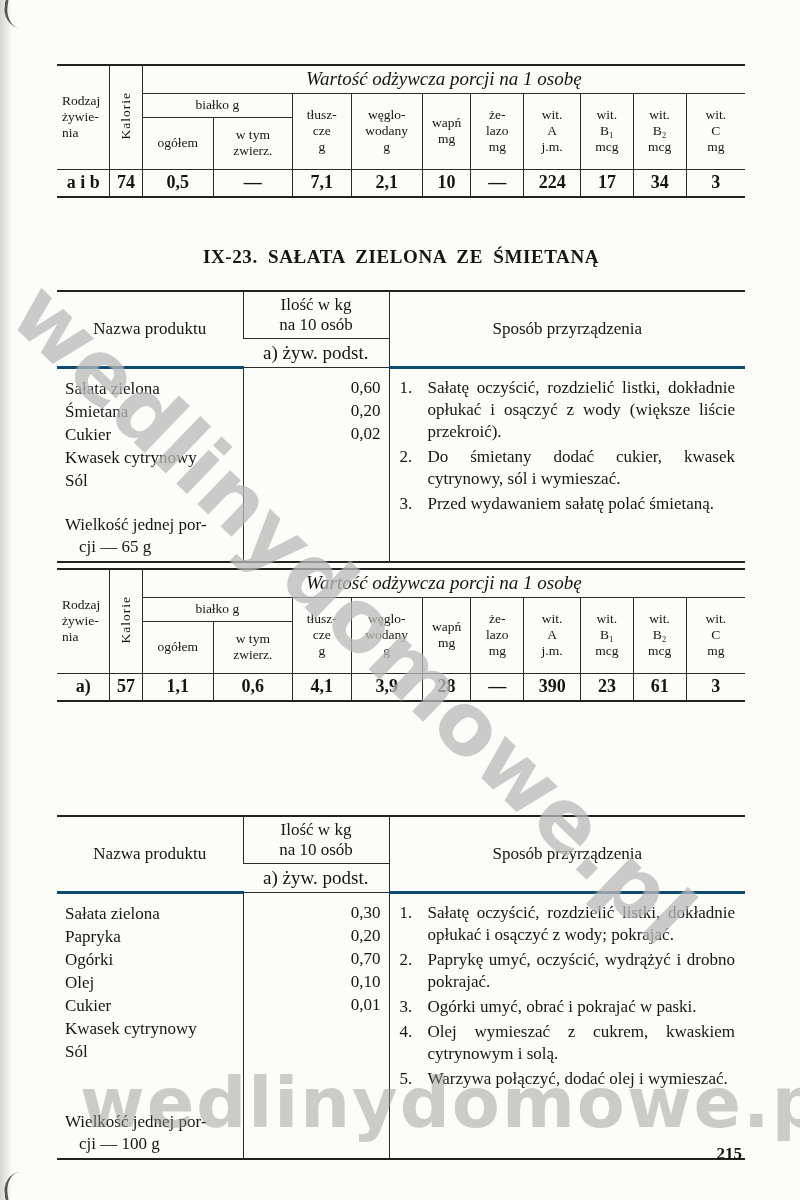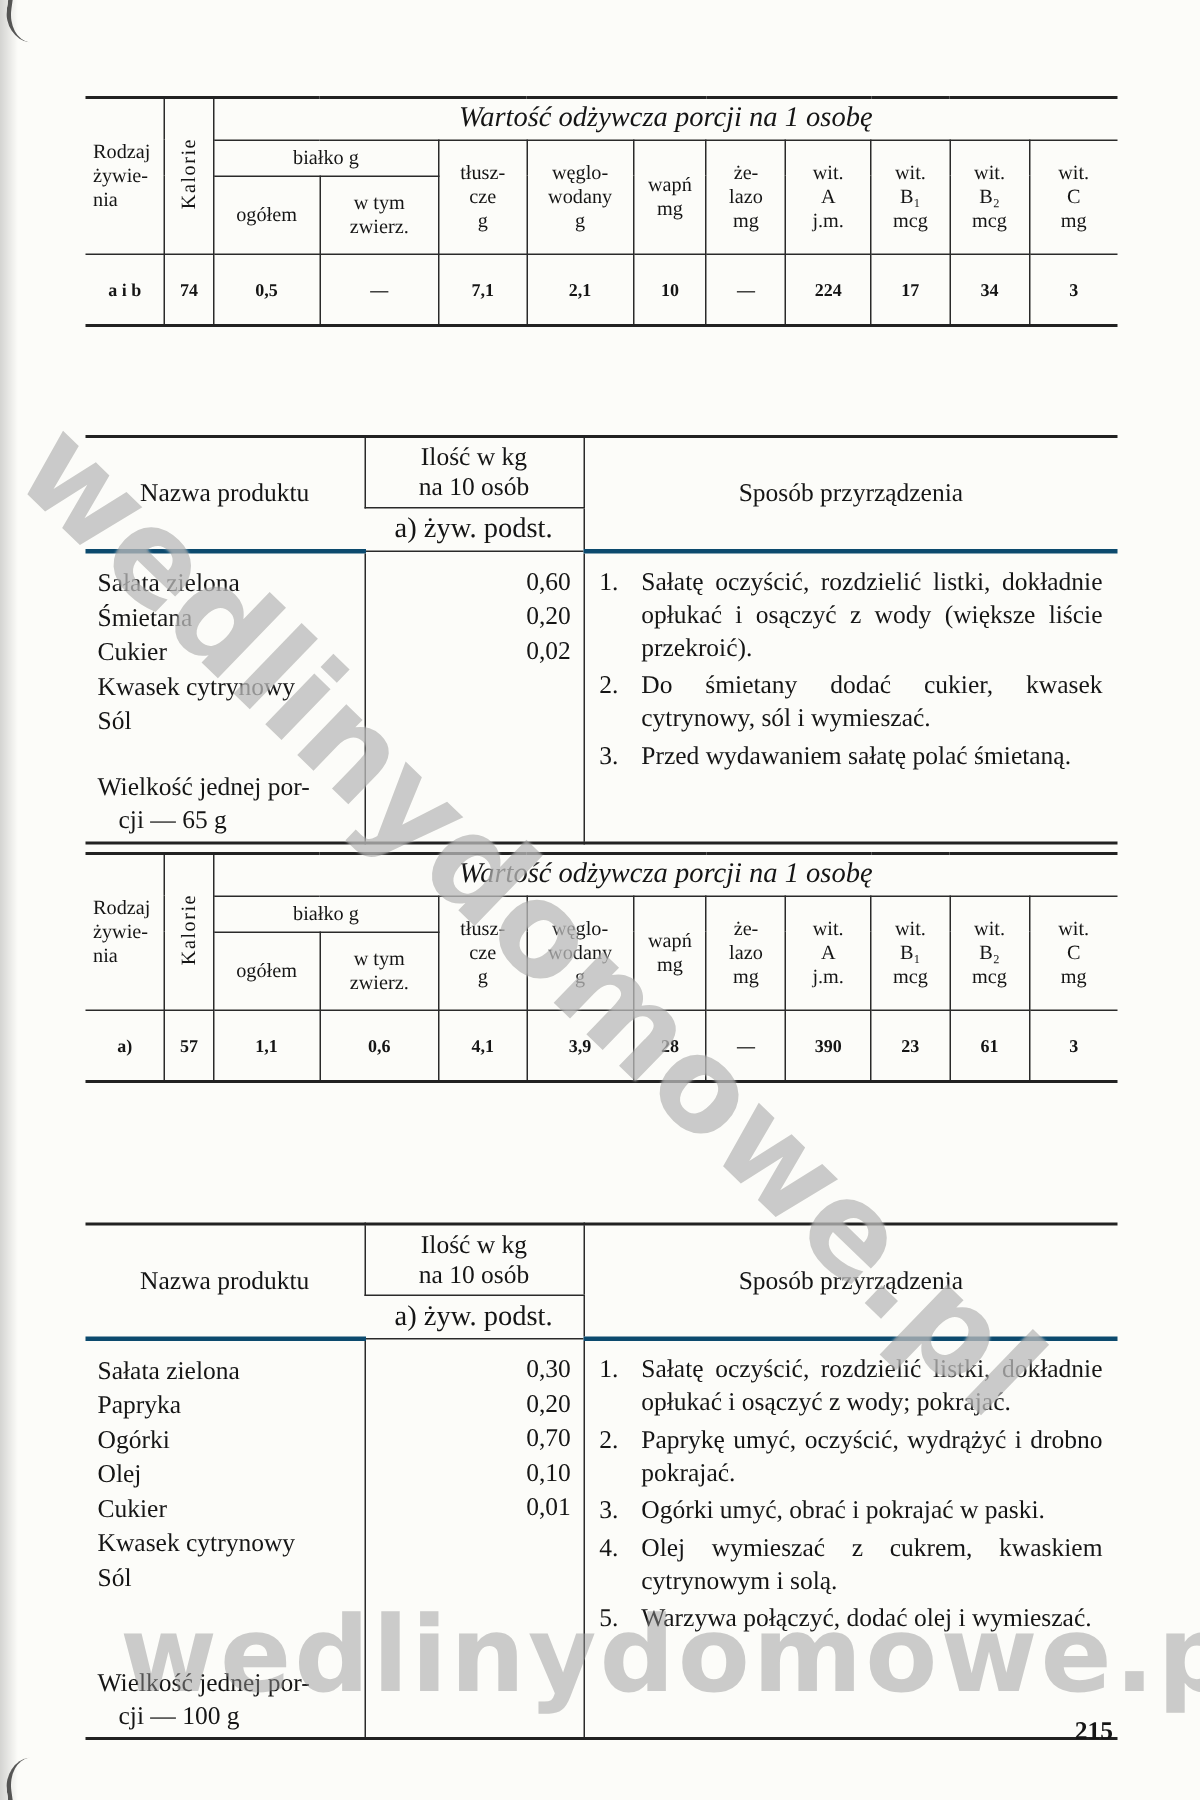--- a/index.html
+++ b/index.html
@@ -27,21 +27,21 @@
   }
   .nut td{
     border:1px solid #2a2a2a; text-align:center; vertical-align:middle;
     padding:2px 2px; font-weight:normal;
   }
   .nut td.edge-l{ border-left:none; }
   .nut td.edge-r{ border-right:none; }
   .nut .title{ font-size:19px; height:24px;font-style:italic; }
   .nut .r2 td{ height:24px; }
   .nut .r3 td{ height:52px; }
-  .nut tr.data td{ height:48px; font-size:12px; font-weight:bold; }
+  .nut tr.data td{ height:28px; font-size:18px; font-weight:bold; }
   .nut .rodzaj{ text-align:left; padding-left:5px; }
   .pre{ white-space:pre-line; }
   .vert{
     display:inline-block; writing-mode:vertical-rl; transform:rotate(180deg);
     font-size:13.5px; letter-spacing:1px;
   }
 
   
   .recipe-heading{
     position:absolute; left:57px; width:688px; text-align:center;
@@ -162,20 +162,21 @@
         <td>—</td>
         <td>224</td>
         <td>17</td>
         <td>34</td>
         <td class="edge-r">3</td>
       </tr>
     </tbody>
       </table>
   </div>
 
+  <div class="recipe-heading" style="top:243px;">IX-23. SAŁATA ZIELONA ZE ŚMIETANĄ</div>
 
   <div class="block" style="top:290px;">
     <table class="rec">
       <colgroup>
           <col style="width:186px">
           <col style="width:146px">
           <col>
         </colgroup>
       <tbody>
           <tr>

